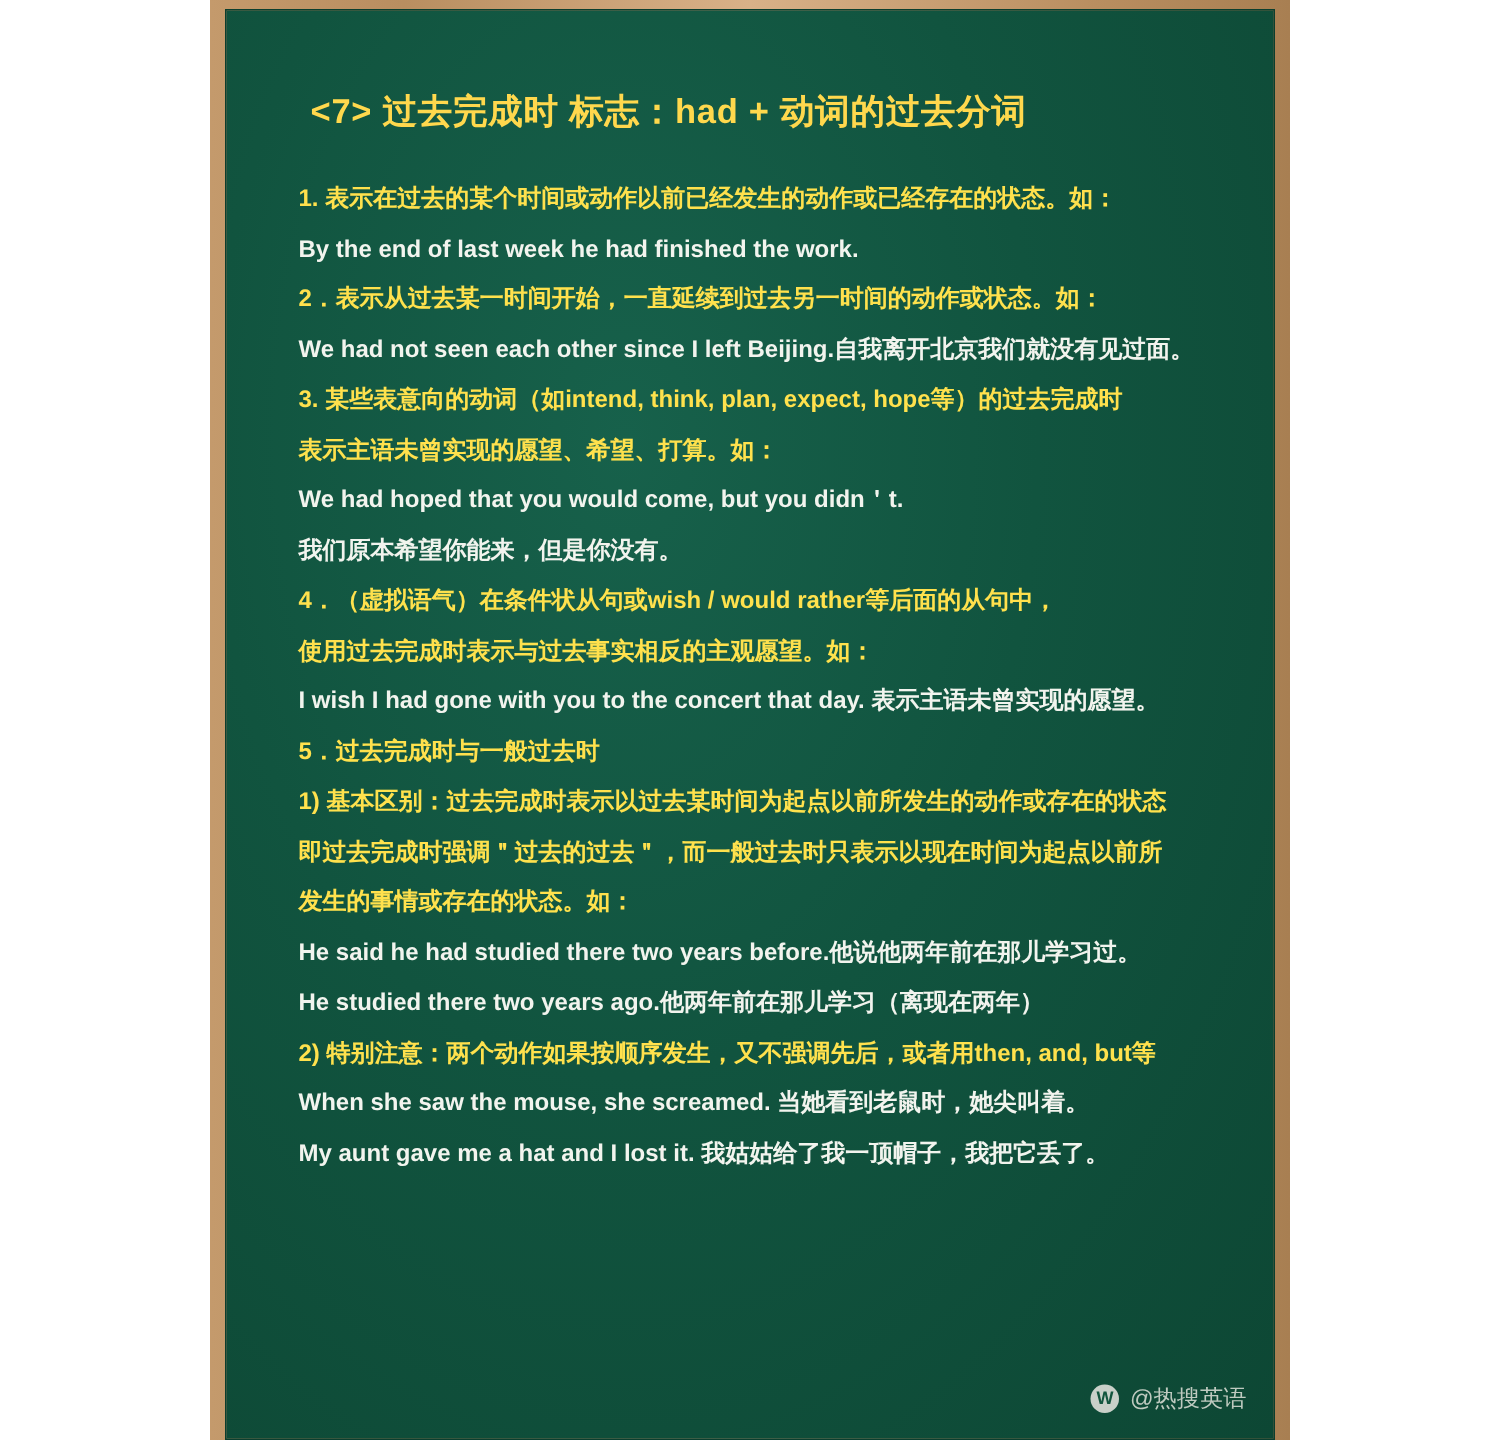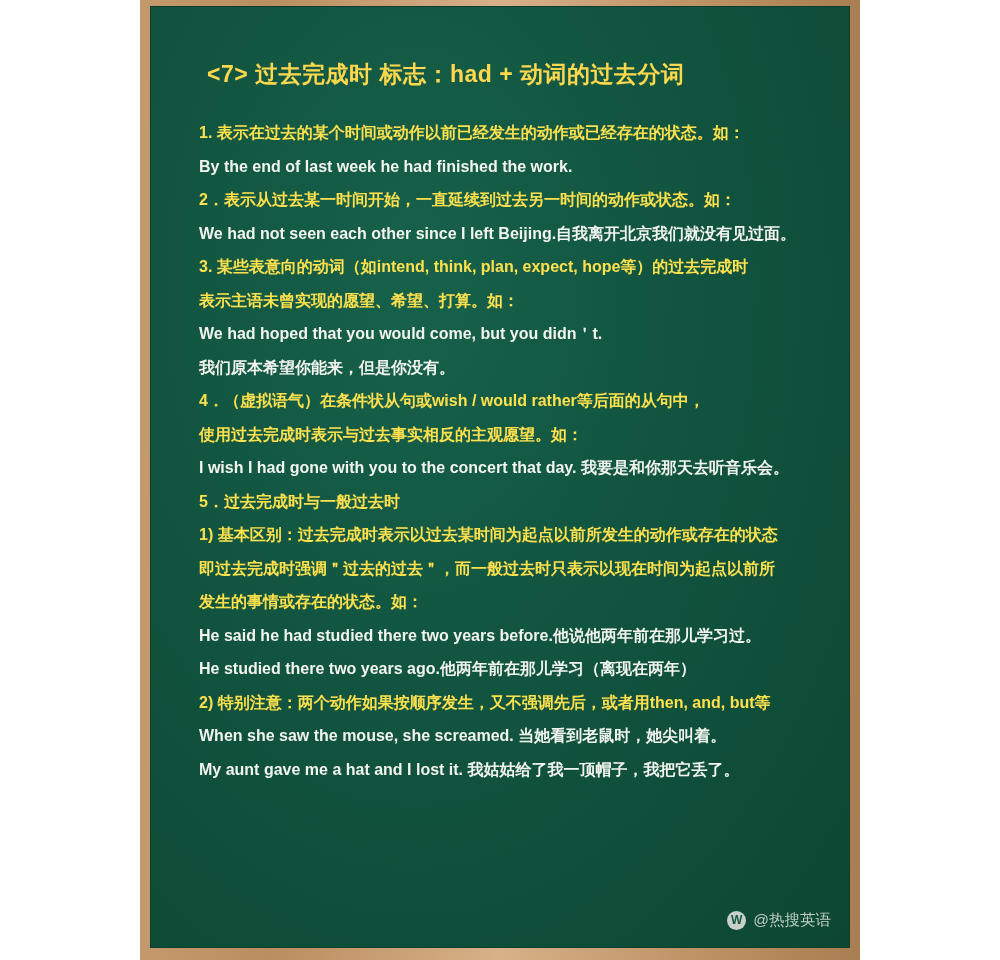--- a/index.html
+++ b/index.html
@@ -21,21 +21,21 @@
   }
   
   .board-frame {
     position: absolute;
     left: 140px;
     top: 0;
     width: 720px;
     height: 960px;
     background: linear-gradient(90deg, #c49a6c 0%, #b98e60 18%, #d8b188 50%, #b98e60 82%, #a87f52 100%);
     box-sizing: border-box;
-    padding: 6px 10px 12px 10px;
+    padding: 6px 10px 0 10px;
   }
   .board {
     position: relative;
     width: 100%;
     height: 100%;
     box-sizing: border-box;
     background:
       radial-gradient(ellipse at 38% 30%, #17614b 0%, #11543f 45%, #0d4734 100%);
     border: 1px solid #0b3e2e;
     padding: 52px 44px 20px 48px;
@@ -97,21 +97,21 @@
         <p class="line yellow">1. 表示在过去的某个时间或动作以前已经发生的动作或已经存在的状态。如：</p>
         <p class="line white">By the end of last week he had finished the work.</p>
         <p class="line yellow">2．表示从过去某一时间开始，一直延续到过去另一时间的动作或状态。如：</p>
         <p class="line white">We had not seen each other since I left Beijing.自我离开北京我们就没有见过面。</p>
         <p class="line yellow">3. 某些表意向的动词（如intend, think, plan, expect, hope等）的过去完成时</p>
         <p class="line yellow">表示主语未曾实现的愿望、希望、打算。如：</p>
         <p class="line white">We had hoped that you would come, but you didn＇t.</p>
         <p class="line white">我们原本希望你能来，但是你没有。</p>
         <p class="line yellow">4．（虚拟语气）在条件状从句或wish / would rather等后面的从句中，</p>
         <p class="line yellow">使用过去完成时表示与过去事实相反的主观愿望。如：</p>
-        <p class="line white">I wish I had gone with you to the concert that day. 我要是和你那天去听音乐会。</p>
+        <p class="line white">I wish I had gone with you to the concert that day. 表示主语未曾实现的愿望。</p>
         <p class="line yellow">5．过去完成时与一般过去时</p>
         <p class="line yellow">1) 基本区别：过去完成时表示以过去某时间为起点以前所发生的动作或存在的状态</p>
         <p class="line yellow">即过去完成时强调＂过去的过去＂，而一般过去时只表示以现在时间为起点以前所</p>
         <p class="line yellow">发生的事情或存在的状态。如：</p>
         <p class="line white">He said he had studied there two years before.他说他两年前在那儿学习过。</p>
         <p class="line white">He studied there two years ago.他两年前在那儿学习（离现在两年）</p>
         <p class="line yellow">2) 特别注意：两个动作如果按顺序发生，又不强调先后，或者用then, and, but等</p>
         <p class="line white">When she saw the mouse, she screamed. 当她看到老鼠时，她尖叫着。</p>
         <p class="line white">My aunt gave me a hat and I lost it. 我姑姑给了我一顶帽子，我把它丢了。</p>
       </div>

